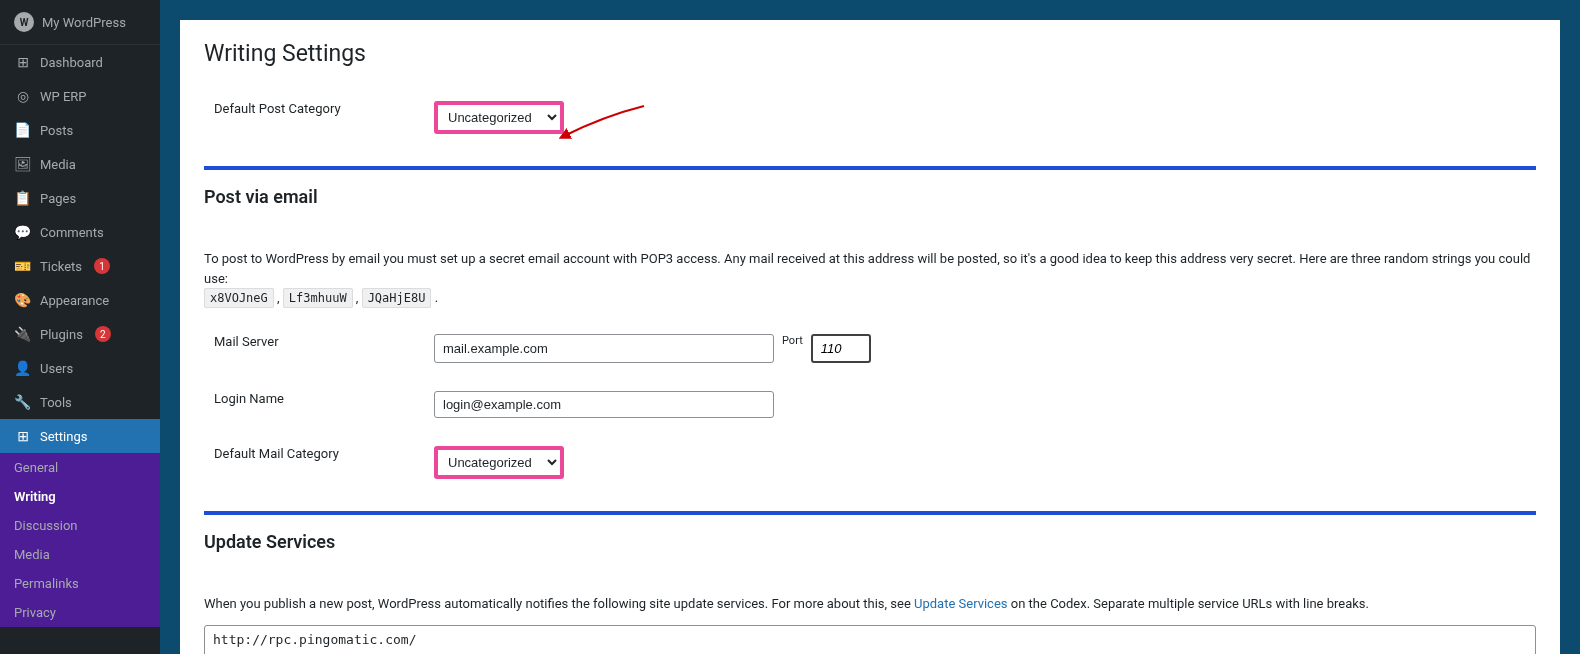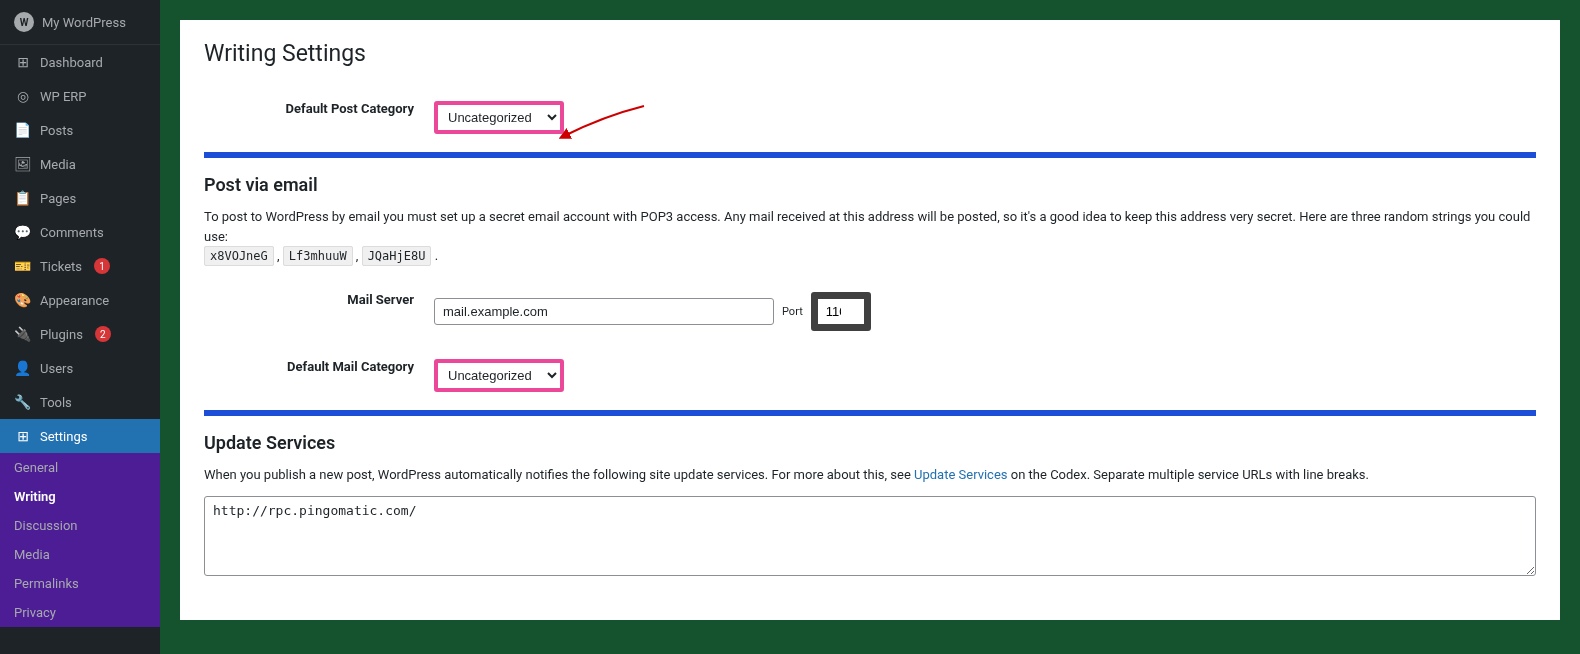--- a/index.html
+++ b/index.html
@@ -56,21 +56,21 @@
       color: #a7aaad;
       font-size: 13px;
       cursor: pointer;
       background: #4c1d95;
     }
     .sub-menu-item.active { color: #fff; font-weight: 600; }
 
     
     #main {
       flex: 1;
-      background: #14532d;
+      background: #0c4a6e;
       overflow-y: auto;
       height: 654px;
     }
     .content-area {
       background: #fff;
       margin: 20px 20px 20px 20px;
       padding: 20px 24px;
       min-height: 600px;
     }
     .page-title {
@@ -81,23 +81,23 @@
     }
 
     
     .form-table { width: 100%; border-collapse: collapse; }
     .form-table tr td, .form-table tr th {
       padding: 14px 10px;
       vertical-align: top;
     }
     .form-table th {
       width: 220px;
-      font-weight: 700;
-      color: #1d2327;
-      text-align: right;
+      font-weight: 400;
+      color: #1d2327;
+      text-align: left;
       padding-top: 16px;
     }
     .form-table td { color: #1d2327; }
 
     select {
       padding: 4px 6px;
       border: 4px solid #ec4899;
       border-radius: 3px;
       background: #fff;
       font-size: 13px;
@@ -107,65 +107,67 @@
     input[type="text"], input[type="password"] {
       padding: 5px 8px;
       border: 1px solid #8c8f94;
       border-radius: 3px;
       font-size: 13px;
       color: #1d2327;
       width: 340px;
     }
     input[type="number"] {
       padding: 5px 8px;
-      border: 7px solid #404040;
+      border: 2px solid #404040;
       border-radius: 3px;
       font-size: 13px;
       width: 60px;
+      font-style: italic;
     }
     textarea {
       width: 100%;
       max-width: 1350px;
       height: 80px;
       padding: 6px 8px;
       border: 1px solid #8c8f94;
       border-radius: 3px;
       font-size: 13px;
       font-family: monospace;
       color: #1d2327;
       resize: vertical;
     }
     .section-title {
       font-size: 18px;
       font-weight: 600;
       color: #1d2327;
       padding: 16px 0 8px 0;
-      border-top: 6px solid #1d4ed8;
-      margin-top: 4px;
+      border-top: 4px solid #1d4ed8;
+      margin-top: 18px;
     }
     .description-text {
       font-size: 13px;
       color: #1d2327;
       line-height: 1.5;
       padding: 4px 0 12px 0;
       max-width: 1360px;
+      margin-top: 30px;
     }
     .code-inline {
       background: #f0f0f1;
       border: 1px solid #dcdcde;
       padding: 2px 5px;
       font-family: monospace;
       font-size: 12px;
       border-radius: 2px;
       color: #1d2327;
     }
     .link-blue { color: #2271b1; text-decoration: none; }
 
     
-    .mail-server-row { display: flex; align-items: center; gap: 8px; }
+    .mail-server-row { display: flex; gap: 8px; }
     .port-label { font-size: 11px; color: #1d2327; }
 
     
     .settings-submenu { background: #2c3338; }
   </style>
 </head>
 <body>
 
 <nav id="sidebar">
 
@@ -289,20 +291,28 @@
           </th>
           <td>
             <div class="mail-server-row">
               <input type="text" value="mail.example.com" style="">
               <span class="port-label">Port</span>
               <input type="number" value="110" style="width: 60px;">
             </div>
           </td>
         </tr>
 
+        <tr>
+          <th>
+            <label>Login Name</label>
+          </th>
+          <td>
+            <input type="text" value="login@example.com" style="">
+          </td>
+        </tr>
 
 
         <tr>
           <th>
             <label>Default Mail Category</label>
           </th>
           <td>
             <select>
               <option>Uncategorized</option>
             </select>

